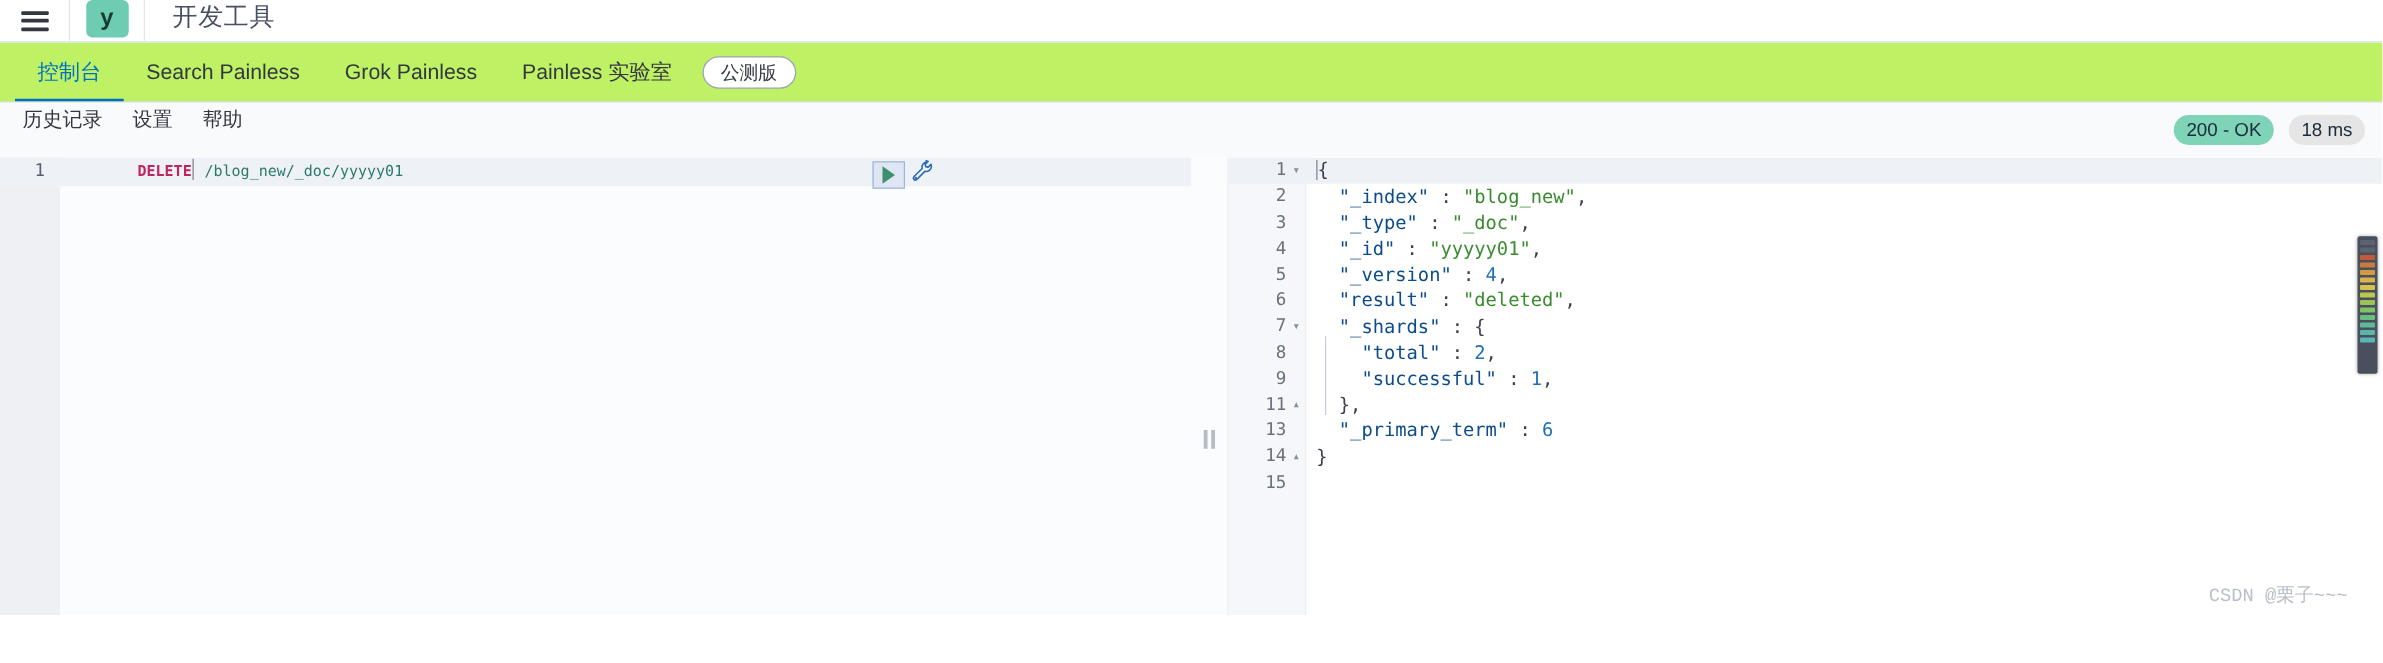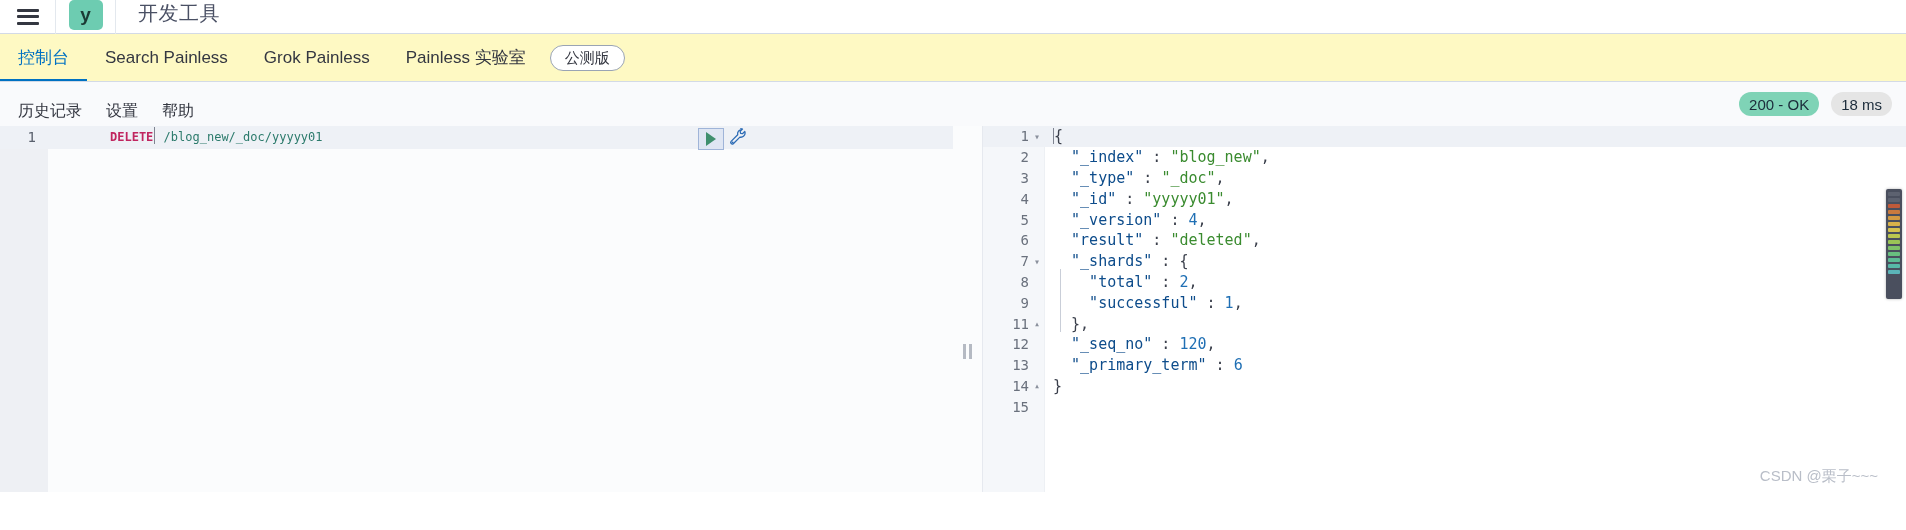--- a/index.html
+++ b/index.html
@@ -52,25 +52,25 @@
     padding-left: 22px;
     font-size: 20px;
     color: #4a5064;
     letter-spacing: 0.5px;
     margin-top: -6px;
   }
 
   
   .tabstrip {
     height: 48px;
-    background: #fef9c3;
+    background: #bef264;
     border-bottom: 1px solid #d3dae6;
     display: flex;
     align-items: flex-end;
-    padding-left: 0;
+    padding-left: 12px;
     text-align: right;
   }
   .tab {
     position: relative;
     height: 47px;
     display: flex;
     align-items: center;
     padding: 0 18px;
     font-size: 17px;
     color: #343741;
@@ -98,21 +98,21 @@
     margin-left: 6px;
     margin-bottom: 10px;
     background: #fff;
   }
 
   
   .consolebar {
     height: 44px;
     background: #f9fafc;
     display: flex;
-    align-items: flex-end;
+    align-items: flex-start;
     padding-left: 6px;
     position: relative;
   }
   .console-menu-item {
     font-size: 16px;
     color: #343741;
     padding: 4px 12px;
     cursor: pointer;
   }
   .status-wrap {
@@ -338,21 +338,21 @@
   }
   .minimap i { display: block; height: 4px; border-radius: 1px; }
 
   
   .watermark {
     position: absolute;
     right: 28px;
     bottom: 6px;
     font-size: 15px;
     color: #b9bec8;
-    font-family: Liberation Sans, sans-serif;
+    font-family: Liberation Mono, monospace;
     user-select: none;
     text-align: center;
   }
 </style>
 </head>
 <body>
 
 <div class="topbar">
   <div class="topbar-cell hamburger-cell">
     <div class="hamburger">
@@ -471,25 +471,20 @@
         </div>
         <div class="rline">
           <span class="rnum">9</span>
           <span class="rfold"></span>
           <span class="rtext"><span class="j-key">    "successful"</span><span class="j-punc"> : </span><span class="j-num">1</span><span class="j-punc">,</span></span>
         </div>
         <div class="rline">
           <span class="rnum">11</span>
           <span class="rfold">▴</span>
           <span class="rtext"><span class="j-brace">  },</span></span>
-        </div>
-        <div class="rline">
-          <span class="rnum">12</span>
-          <span class="rfold"></span>
-          <span class="rtext"><span class="j-key">  "_seq_no"</span><span class="j-punc"> : </span><span class="j-num">120</span><span class="j-punc">,</span></span>
         </div>
         <div class="rline">
           <span class="rnum">13</span>
           <span class="rfold"></span>
           <span class="rtext"><span class="j-key">  "_primary_term"</span><span class="j-punc"> : </span><span class="j-num">6</span></span>
         </div>
         <div class="rline">
           <span class="rnum">14</span>
           <span class="rfold">▴</span>
           <span class="rtext"><span class="j-brace">}</span></span>

